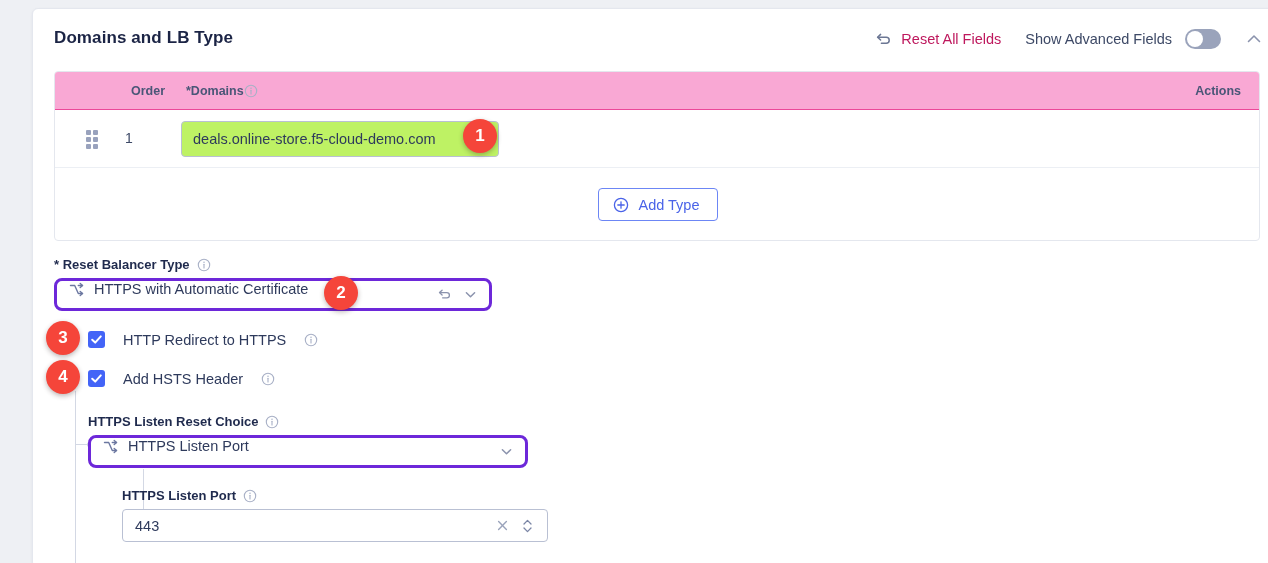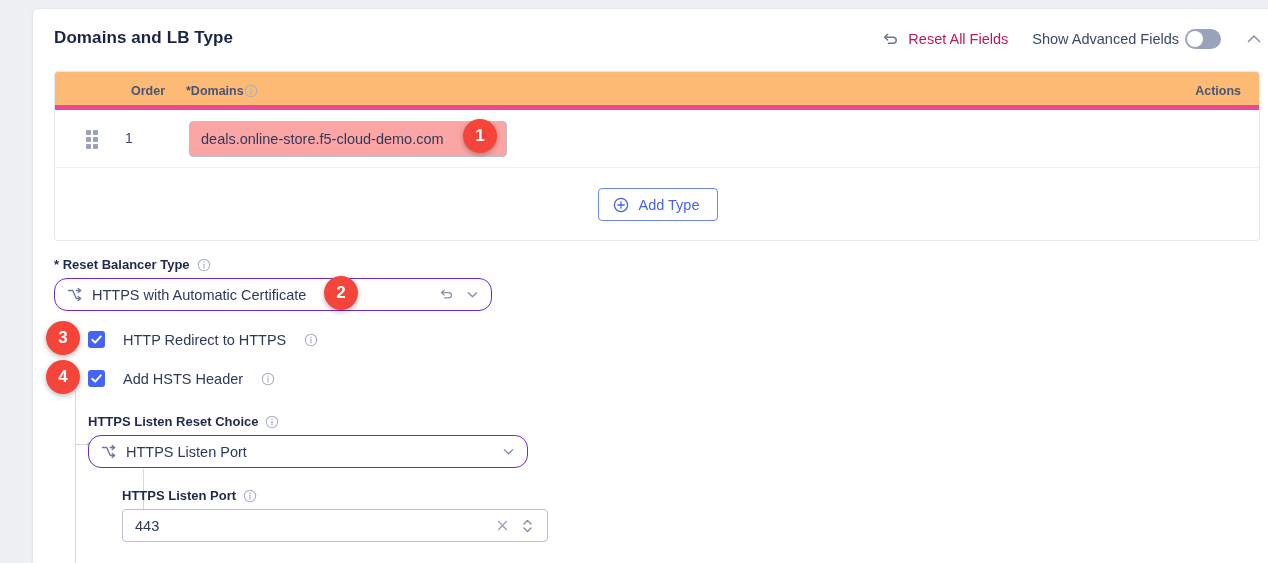--- a/index.html
+++ b/index.html
@@ -36,21 +36,21 @@
   .head-actions {
     position: absolute; right: 18px; top: 20px;
     display: flex; align-items: center; gap: 0px;
   }
   .reset-all {
     display: flex; align-items: center; gap: 9px;
     font-size: 14.5px; color: #be185d;
     cursor: pointer; padding-right: 24px;
   }
   .reset-all .glyph { display: block; width: 17px; height: 17px; color: #6c7794; }
-  .adv-label { font-size: 14.5px; color: #3d4966; padding-right: 6px; }
+  .adv-label { font-size: 14.5px; color: #3d4966; padding-right: 13px; }
   .toggle {
     width: 36px; height: 20px; border-radius: 10px;
     background: #9aa3bb; position: relative; cursor: pointer; flex: none;
   }
   .toggle .knob {
     position: absolute; left: 2px; top: 2px;
     width: 16px; height: 16px; border-radius: 50%;
     background: #ffffff;
   }
   .collapse-btn {
@@ -59,21 +59,21 @@
 
   
   .table-wrap {
     position: absolute; left: 21px; top: 62px;
     width: 1206px; height: 170px;
     border: 1px solid #e4e7ee; border-radius: 4px;
     background: #ffffff; overflow: hidden;
   }
   .thead {
     position: absolute; left: 0; top: 0; width: 1206px; height: 38px;
-    background: #fdba74; border-bottom: 5px solid #ec4899;
+    background: #f9a8d4; border-bottom: 1px solid #ec4899;
   }
   .th { position: absolute; top: 12px; font-size: 12.5px; font-weight: bold; color: #4a5677; }
   .th-order   { left: 76px; }
   .th-domains { left: 131px; display: flex; align-items: flex-start; }
   .th-actions { right: 20px; }
 
   .row {
     position: absolute; left: 0; top: 38px; width: 1206px; height: 58px;
     border-bottom: 1px solid #eceff4;
   }
@@ -82,24 +82,24 @@
     width: 13px; height: 19px;
     display: grid; grid-template-columns: 5px 5px; grid-template-rows: 5px 5px 5px;
     gap: 2px; cursor: grab;
   }
   .drag-handle i { display: block; width: 5px; height: 5px; border-radius: 1px; background: #99a2bd; }
   .row-order {
     position: absolute; left: 70px; top: 20px;
     font-size: 14px; color: #3d4966;
   }
   .domain-input {
-    position: absolute; left: 134px; top: 11px;
+    position: absolute; left: 126px; top: 11px;
     width: 318px; height: 36px;
     border: 1px solid #b9c0d3; border-radius: 4px;
-    background: #fca5a5;
+    background: #bef264;
     font-family: "Liberation Sans", sans-serif;
     font-size: 14.5px; color: #2e3a5c;
     padding: 0 11px; outline: none;
   }
   .add-item-wrap {
     position: absolute; left: 0; top: 96px; width: 1206px; height: 73px;
     display: flex; align-items: center; justify-content: center;
   }
   .add-item {
     display: flex; align-items: center; gap: 9px;
@@ -117,23 +117,23 @@
     display: flex; align-items: center; gap: 7px;
     font-size: 13px; font-weight: bold; color: #1f2a4d;
     white-space: nowrap;
   }
   .info-ico { display: block; width: 14px; height: 14px; color: #a8b0c6; flex: none; }
 
   
   .select {
     position: absolute;
     height: 33px;
-    border: 1px solid #6d28d9; border-radius: 13px;
+    border: 3px solid #6d28d9; border-radius: 8px;
     background: #ffffff;
-    display: flex; align-items: center;
+    display: flex; 
     cursor: pointer;
   }
   .select .lead { margin-left: 11px; width: 17px; height: 17px; color: #6b7characters; }
   .select .lead { color: #6b77a0; flex: none; }
   .select .val {
     margin-left: 9px; font-size: 14.5px; color: #2e3a5c; white-space: nowrap;
     overflow: hidden;
   }
   .select .tail { margin-left: auto; display: flex; align-items: center; gap: 11px; padding-right: 11px; }
   .select .tail .glyph { display: block; width: 15px; height: 15px; color: #8b93ad; }

